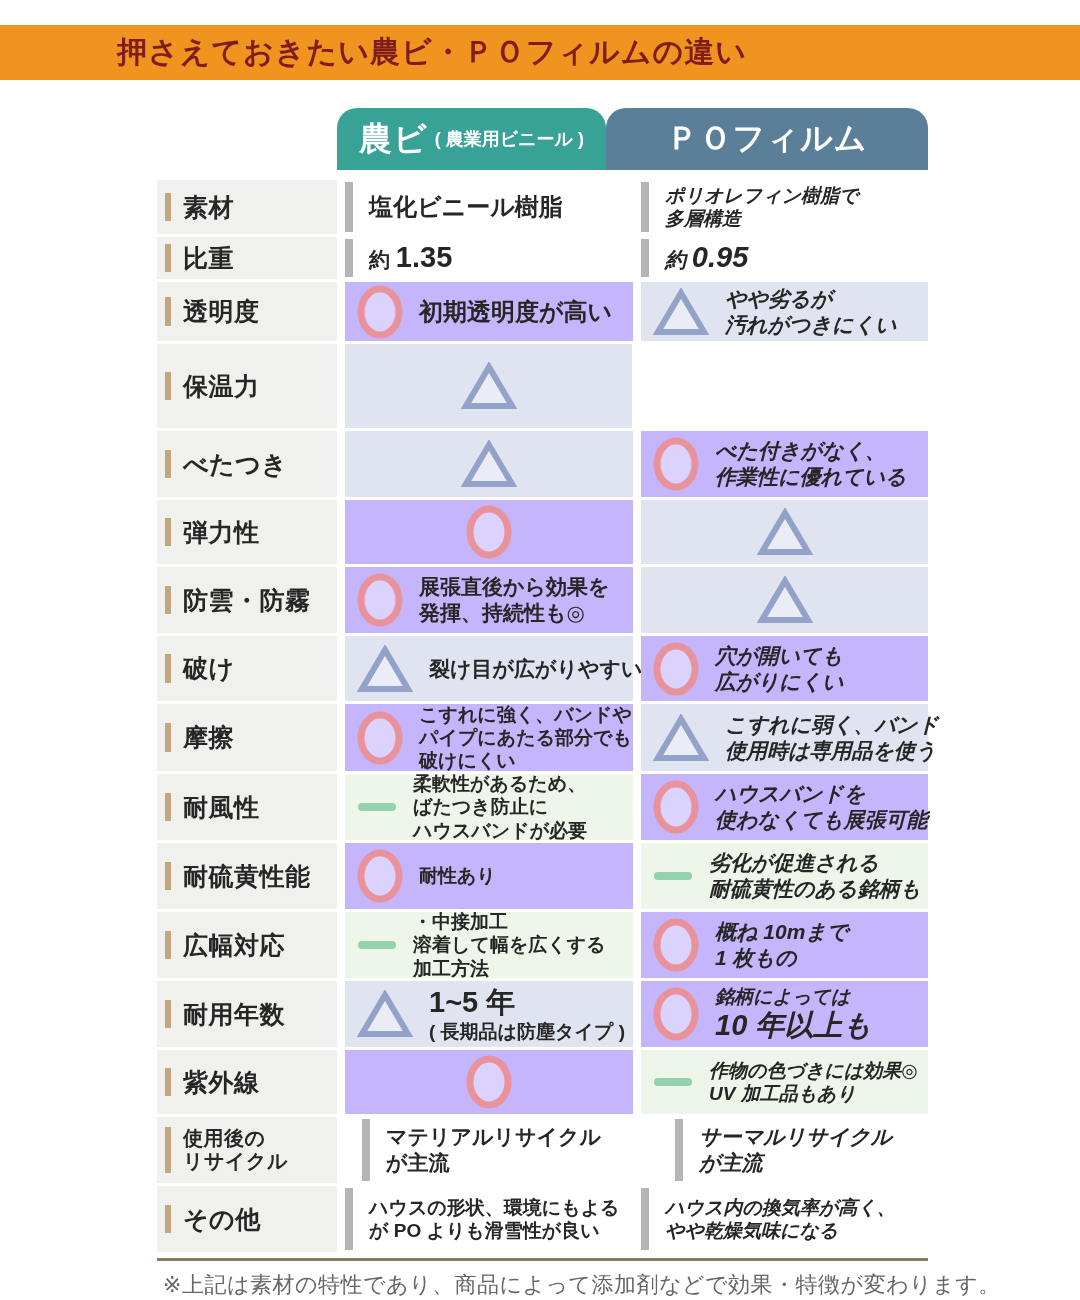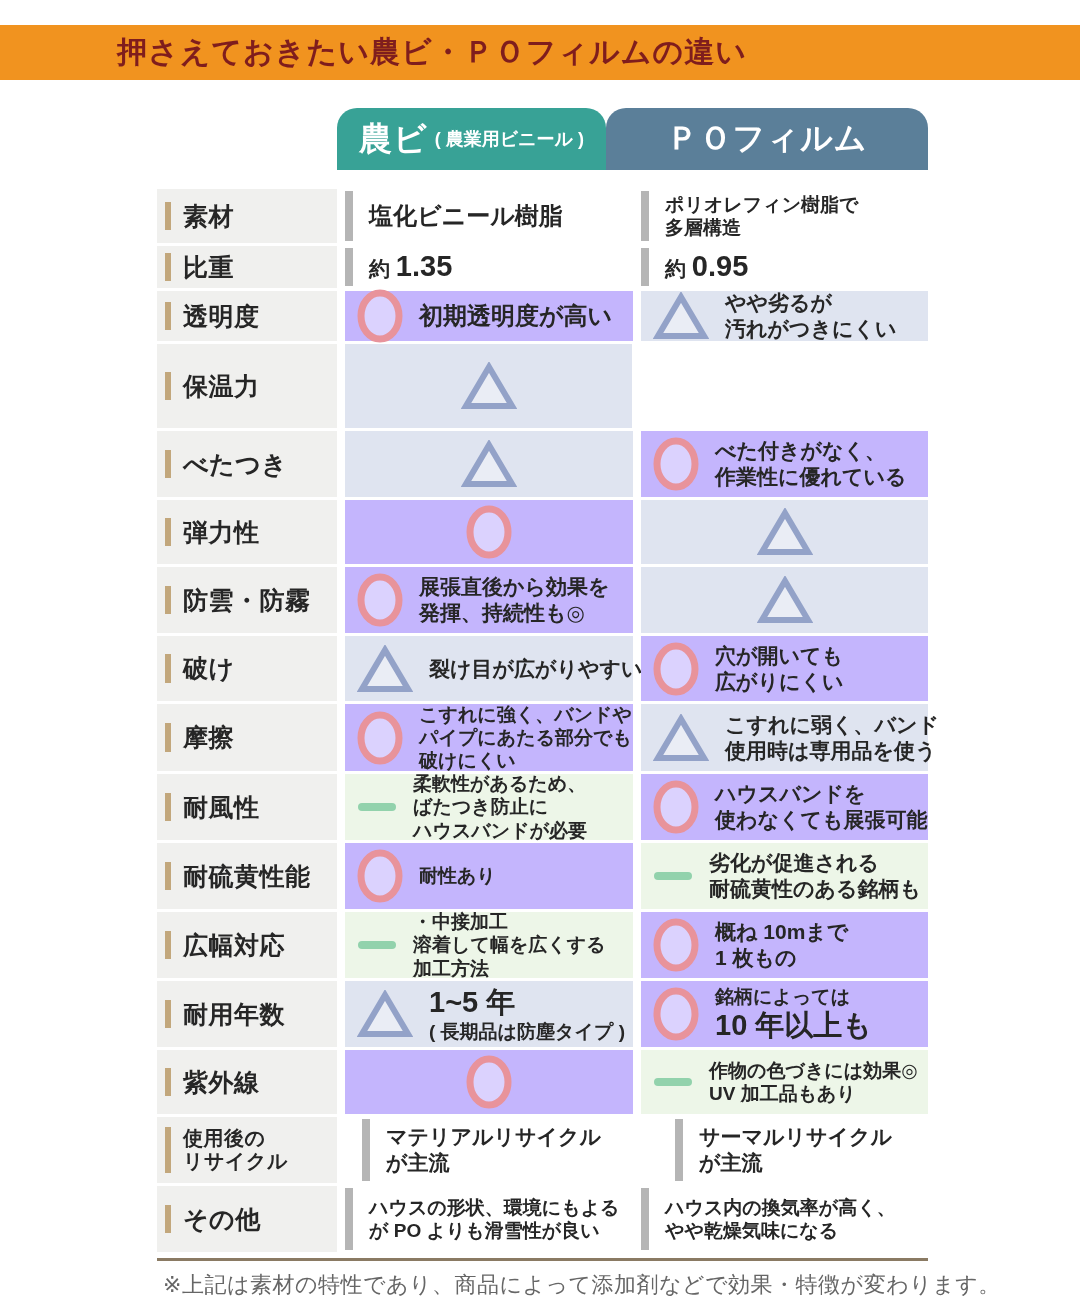--- a/index.html
+++ b/index.html
@@ -4,38 +4,38 @@
 <style>
   html,body{margin:0;padding:0;}
   body{
     width:1080px;height:1300px;background:#ffffff;
     font-family:"Liberation Sans","DejaVu Sans",sans-serif;
     font-weight:bold;color:#262626;overflow:hidden;
   }
   .banner{margin-top:25px;height:55px;background:#f1931f;display:flex;align-items:center;}
   .banner-title{color:#7f1d1d;font-size:30px;padding-left:117px;letter-spacing:1px;}
   .table{margin-left:157px;width:771px;margin-top:28px;}
-  .header-row{display:flex;margin-bottom:19px;}
+  .header-row{display:flex;margin-bottom:10px;}
   .spacer{width:180px;flex:none;}
   .col-header{height:62px;border-radius:20px 20px 0 0;display:flex;align-items:baseline;justify-content:center;color:#ffffff;}
   .col-header{align-items:center;}
   .col-header.nobi{width:288px;background:#38a296;gap:7px;}
   .col-header.po{width:345px;background:#5b7f99;}
   .col-title{font-size:32px;letter-spacing:1px;}
   .col-header.nobi .col-title{font-size:33px;}
   .col-sub{font-size:18px;}
   .row{display:flex;gap:8px;margin-bottom:3px;}
   .label-cell{width:180px;flex:none;background:#f0f0ee;display:flex;align-items:center;}
   .label-inner{display:flex;align-items:stretch;margin-left:8px;}
   .label-bar{width:6px;background:#c2a77c;flex:none;}
   .label-text{font-size:25px;line-height:1.15;padding-left:12px;display:flex;flex-direction:column;justify-content:center;letter-spacing:0.5px;}
   .label-text.small{font-size:20px;}
   .cell{position:relative;display:flex;align-items:center;flex:none;}
   .cell.c1{width:288px;}
-  .cell.c2{width:287px;}
+  .cell.c2{width:287px;font-style:italic;}
   .bg-white{background:#ffffff;}
   .bg-pink{background:#c4b5fd;}
   .bg-blue{background:#dfe4f0;}
   .bg-green{background:#edf6e8;}
   .gray-bar{position:absolute;left:0;top:2px;bottom:2px;width:8px;background:#b5b5b5;}
   .bg-white .text-block{margin-left:24px;}
   .symbol{flex:none;display:flex;align-items:center;justify-content:center;line-height:0;}
   .sym-left{margin-left:12px;margin-right:16px;}
   .cell.center{justify-content:center;}
   .cell.center .symbol{margin:0;}
@@ -105,21 +105,21 @@
             <div class="line"><span class="sz-md">約 </span><span class="sz-xl">1.35</span></div>
           </div>
         </div>
         <div class="cell c2 bg-white">
           <span class="gray-bar"></span>
           <div class="text-block">
             <div class="line"><span class="sz-md">約 </span><span class="sz-xl">0.95</span></div>
           </div>
         </div>
       </div>
-      <div class="row" style="height: 50px;">
+      <div class="row" style="height: 59px;">
         <div class="label-cell">
           <div class="label-inner">
             <span class="label-bar"></span>
             <div class="label-text">
               <div>透明度</div>
             </div>
           </div>
         </div>
         <div class="cell c1 bg-pink">
           <span class="symbol sym-left">

